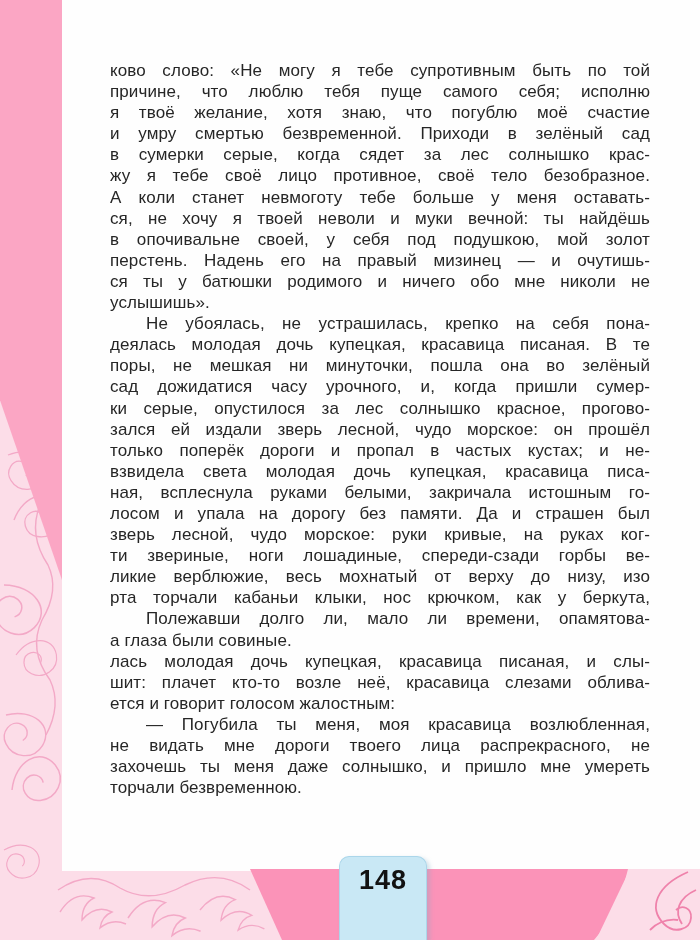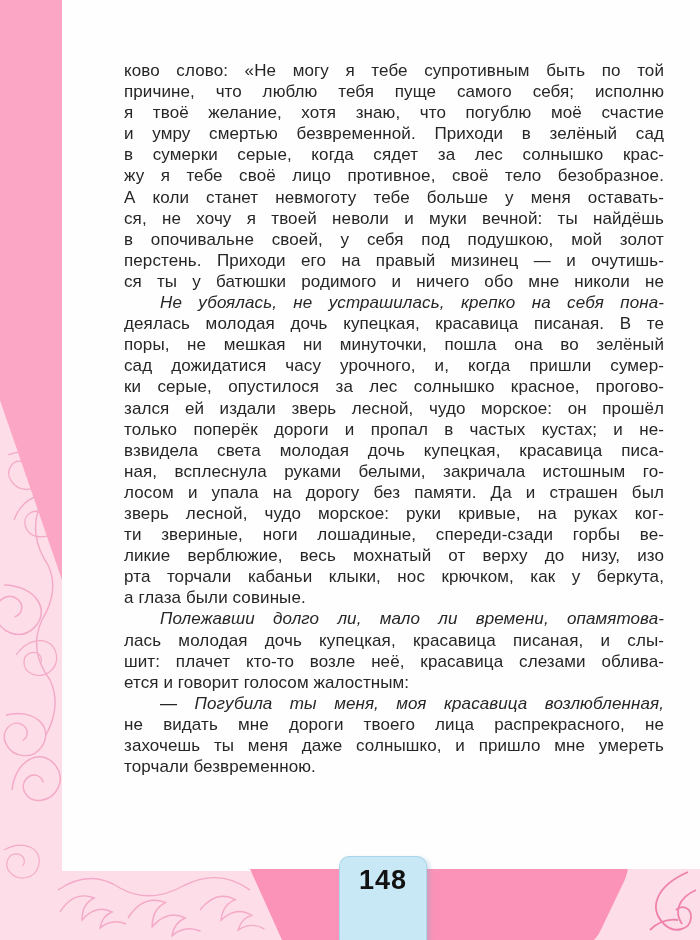--- a/index.html
+++ b/index.html
@@ -59,34 +59,34 @@
     font-weight:bold;
     font-size:27px;
     color:#121212;
     letter-spacing:1px;
     margin-top:8px;
     display:inline-block;
     text-align:right;
   }
   
   .text-col{
-    position:absolute;left:124px;top:60px;width:540px;
+    position:absolute;left:110px;top:60px;width:540px;
     z-index:6;
     color:#262626;
     font-size:17px;
   }
   .line{
     height:21.1px;
     line-height:21.1px;
     text-align:justify;
     text-align-last:justify;
     overflow:hidden;
     letter-spacing:.1px;
   }
-  .line.indent{padding-left:36px;font-style:italic;}
+  .line.indent{padding-left:36px;}
   .line.last{text-align-last:left;}
 </style>
 </head>
 <body>
 
 <div id="stage">
 
   <svg id="ornaments" viewBox="0 0 700 940" xmlns="http://www.w3.org/2000/svg">
     <defs>
       <path id="fl" d="M0,0 C22,-18 48,-10 46,12 C44,30 24,36 12,26 C2,18 6,2 18,2 C26,2 30,10 26,16" fill="none"></path>
@@ -130,38 +130,39 @@
   <div class="text-col">
       <div class="line">ково слово: «Не могу я тебе супротивным быть по той</div>
       <div class="line">причине, что люблю тебя пуще самого себя; исполню</div>
       <div class="line">я твоё желание, хотя знаю, что погублю моё счастие</div>
       <div class="line">и умру смертью безвременной. Приходи в зелёный сад</div>
       <div class="line">в сумерки серые, когда сядет за лес солнышко крас-</div>
       <div class="line">жу я тебе своё лицо противное, своё тело безобразное.</div>
       <div class="line">А коли станет невмоготу тебе больше у меня оставать-</div>
       <div class="line">ся, не хочу я твоей неволи и муки вечной: ты найдёшь</div>
       <div class="line">в опочивальне своей, у себя под подушкою, мой золот</div>
-      <div class="line">перстень. Приходи его на правый мизинец — и очутишь-</div>
+      <div class="line">перстень. Надень его на правый мизинец — и очутишь-</div>
       <div class="line">ся ты у батюшки родимого и ничего обо мне николи не</div>
+      <div class="line last">услышишь».</div>
       <div class="line indent">Не убоялась, не устрашилась, крепко на себя пона-</div>
       <div class="line">деялась молодая дочь купецкая, красавица писаная. В те</div>
       <div class="line">поры, не мешкая ни минуточки, пошла она во зелёный</div>
       <div class="line">сад дожидатися часу урочного, и, когда пришли сумер-</div>
       <div class="line">ки серые, опустилося за лес солнышко красное, прогово-</div>
       <div class="line">зался ей издали зверь лесной, чудо морское: он прошёл</div>
       <div class="line">только поперёк дороги и пропал в частых кустах; и не-</div>
       <div class="line">взвидела света молодая дочь купецкая, красавица писа-</div>
       <div class="line">ная, всплеснула руками белыми, закричала истошным го-</div>
       <div class="line">лосом и упала на дорогу без памяти. Да и страшен был</div>
       <div class="line">зверь лесной, чудо морское: руки кривые, на руках ког-</div>
       <div class="line">ти звериные, ноги лошадиные, спереди-сзади горбы ве-</div>
       <div class="line">ликие верблюжие, весь мохнатый от верху до низу, изо</div>
       <div class="line">рта торчали кабаньи клыки, нос крючком, как у беркута,</div>
+      <div class="line indent">Полежавши долго ли, мало ли времени, опамятова-</div>
       <div class="line last">а глаза были совиные.</div>
-      <div class="line indent">Полежавши долго ли, мало ли времени, опамятова-</div>
       <div class="line">лась молодая дочь купецкая, красавица писаная, и слы-</div>
       <div class="line">шит: плачет кто-то возле неё, красавица слезами облива-</div>
       <div class="line last">ется и говорит голосом жалостным:</div>
       <div class="line indent">— Погубила ты меня, моя красавица возлюбленная,</div>
       <div class="line">не видать мне дороги твоего лица распрекрасного, не</div>
       <div class="line">захочешь ты меня даже солнышко, и пришло мне умереть</div>
       <div class="line last">торчали безвременною.</div>
     </div>
 
 </div>

